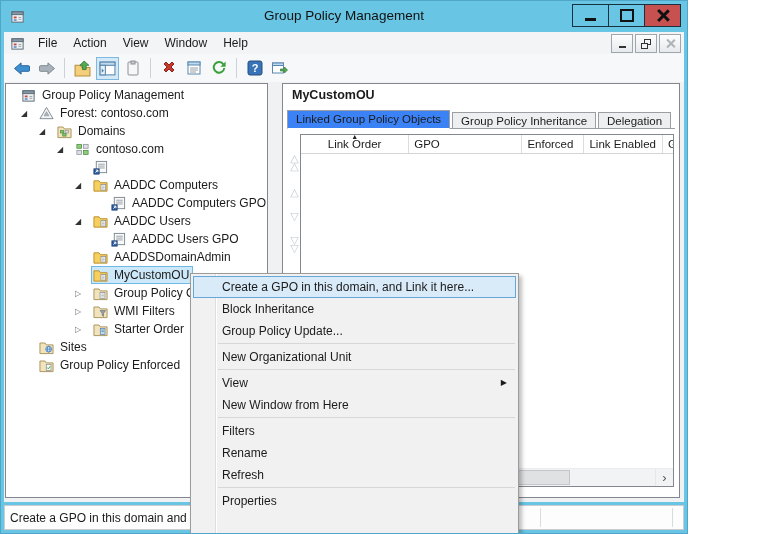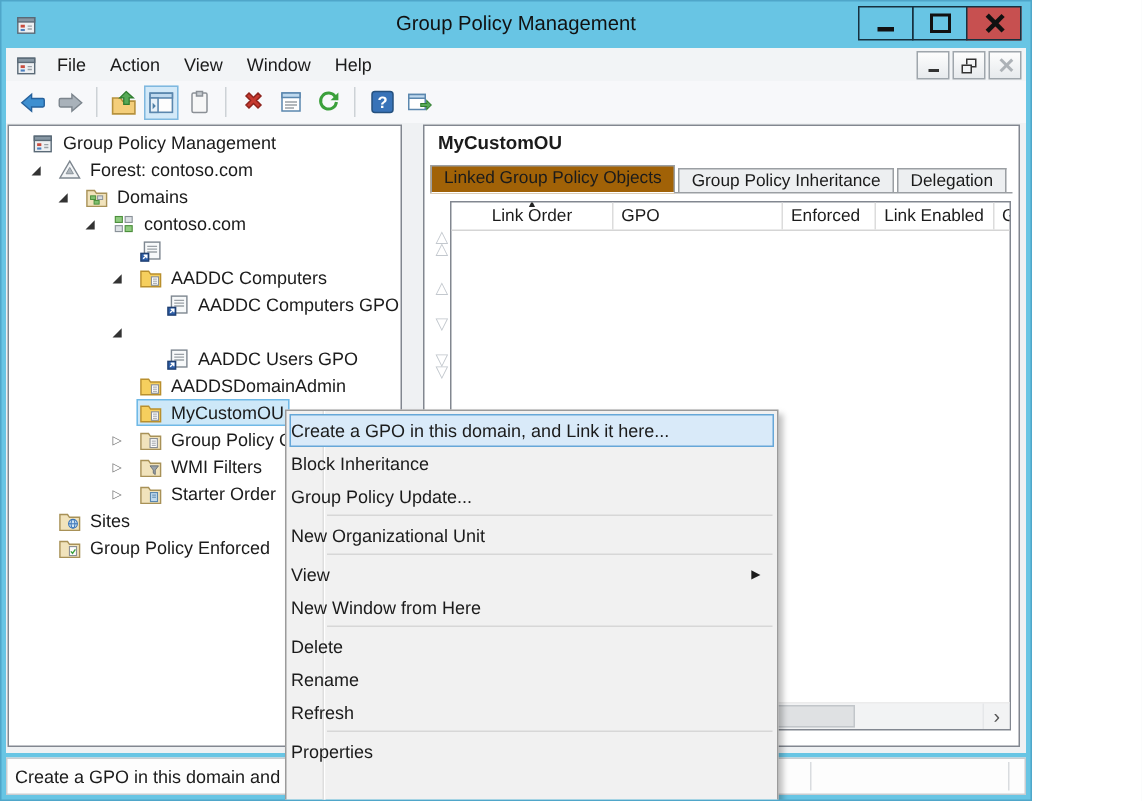--- a/index.html
+++ b/index.html
@@ -44,42 +44,42 @@
   .texp.collapsed{color:#707070;}
   .ticon{width:15px;height:15px;flex:none;margin-right:4px;}
   .selwrap{display:flex;align-items:center;border:1px solid transparent;padding:0 1px;height:16px;}
   .selwrap.selected{background:#CDE8F8;border-color:#70B9E6;}
   .tlabel{padding:0 2px;}
   
   .rpanel{position:absolute;left:278px;right:4px;top:1px;bottom:4px;background:#fff;border:1px solid #828790;box-sizing:border-box;}
   .rtitle{position:absolute;left:9px;top:4px;font-weight:bold;font-size:12.5px;}
   .tabstrip{position:absolute;left:4px;right:4px;top:24px;height:20px;border-bottom:1px solid #9B9FA3;display:flex;align-items:flex-end;}
   .tab{border:1px solid #9B9FA3;border-bottom:none;padding:2px 8px 1px 8px;background:#EDEFF1;font-size:11.5px;margin-right:2px;white-space:nowrap;}
-  .tab.active{background:#a16207;position:relative;z-index:2;margin-bottom:-1px;padding-bottom:3px;border-bottom:1px solid #fff;}
+  .tab.active{background:#3b82f6;position:relative;z-index:2;margin-bottom:-1px;padding-bottom:3px;border-bottom:1px solid #fff;}
   .reorder{position:absolute;left:4px;top:66px;width:15px;color:#C3C8CE;}
   .rbtn{position:absolute;left:0;width:15px;text-align:center;font-size:11px;line-height:8px;}
   .gtable{position:absolute;left:17px;right:5px;top:50px;bottom:10px;border:1px solid #828790;display:flex;flex-direction:column;box-sizing:border-box;background:#fff;}
   .ghead{display:flex;height:18px;border-bottom:1px solid #D5D5D5;flex:none;font-size:11.5px;}
   .gcol{border-right:1px solid #DCDCDC;padding:3px 5px 0 5px;position:relative;box-sizing:border-box;white-space:nowrap;overflow:hidden;}
   .gcol.center{text-align:center;}
   .gcol.last{flex:1;border-right:none;}
   .sort{position:absolute;top:-2px;left:50%;transform:translateX(-50%);font-size:7px;color:#222;}
   .gbody{flex:1;}
   .hscroll{height:17px;flex:none;border-top:1px solid #ECECEC;background:#F2F3F4;position:relative;}
   .hthumb{position:absolute;left:1px;top:1px;bottom:1px;width:268px;background:#DFE1E3;border:1px solid #C2C6CA;box-sizing:border-box;}
   .hbtn{position:absolute;right:0;top:0;bottom:0;width:17px;display:flex;align-items:center;justify-content:center;color:#555;font-size:13px;border-left:1px solid #E5E7E9;}
   
   .statusbar{position:absolute;left:3px;right:3px;bottom:3px;height:25px;background:#FDFDFD;border:1px solid #C9CDD1;box-sizing:border-box;text-align:center;}
   .sbtext{position:absolute;left:5px;top:5px;white-space:nowrap;}
   .sbdiv{position:absolute;top:2px;bottom:2px;width:1px;background:#D9DCDF;}
   
   .cmenu{position:absolute;left:189px;top:272px;width:327px;height:260px;background:#F1F1F1;border:1px solid #9B9B9B;
     box-shadow:3px 3px 4px rgba(0,0,0,.25);z-index:20;padding-top:2px;box-sizing:content-box;overflow:hidden;}
   .cgutter{position:absolute;left:24px;top:0;bottom:0;width:1px;background:#DEDEDE;border-right:1px solid #fff;}
-  .citem{position:relative;height:20px;line-height:20px;margin:0 2px 0 2px;border:1px solid transparent;white-space:nowrap;}
+  .citem{position:relative;height:20px;line-height:20px;padding-left:28px;margin:0 2px 0 2px;border:1px solid transparent;white-space:nowrap;}
   .citem.hl{background:#D9EAF9;border-color:#66A7D8;}
   .csep{height:1px;background:#D7D7D7;margin:1px 3px 2px 27px;}
   .csub{position:absolute;right:8px;top:0;font-size:8px;}
 </style>
 </head>
 <body>
 
 <div class="window">
 
   <div class="titlebar">
@@ -289,20 +289,30 @@
                 <line x1="5.5" y1="8.5" x2="12.5" y2="8.5" stroke="#9AA0A6"></line>
                 <rect x="1" y="9.5" width="5.5" height="5.5" fill="#2F5FA8" stroke="#1E3F72"></rect>
                 <path d="M2.6 13.4 L5.2 10.8 M5.2 13 v-2.2 h-2.2" stroke="#fff" fill="none"></path>
               </svg></span>
             <span class="tlabel">AADDC Computers GPO</span>
           </span>
         </div>
         <div class="trow">
           <span class="tspacer" style="width: 67px;"></span>
           <span class="texp">◢</span>
+          <span class="selwrap">
+            <span class="ticon"><svg width="15" height="15" viewBox="0 0 16 16">
+                <path d="M1 3 h5.5 l1.4 2 H15 v9 H1 Z" fill="#F6CF5E" stroke="#B98F2D"></path>
+                <rect x="8.5" y="7" width="5" height="6" fill="#FDFDFD" stroke="#8A8F96" stroke-width="0.8"></rect>
+                <line x1="9.6" y1="8.6" x2="12.4" y2="8.6" stroke="#9AA0A6" stroke-width="0.7"></line>
+                <line x1="9.6" y1="10.1" x2="12.4" y2="10.1" stroke="#9AA0A6" stroke-width="0.7"></line>
+                <line x1="9.6" y1="11.6" x2="12.4" y2="11.6" stroke="#9AA0A6" stroke-width="0.7"></line>
+              </svg></span>
+            <span class="tlabel">AADDC Users</span>
+          </span>
         </div>
         <div class="trow">
           <span class="tspacer" style="width: 85px;"></span>
           <span class="texp"></span>
           <span class="selwrap">
             <span class="ticon"><svg width="15" height="15" viewBox="0 0 16 16">
                 <rect x="3.5" y="1.5" width="11" height="12" fill="#F7F9FA" stroke="#7E8790"></rect>
                 <line x1="5.5" y1="4.5" x2="12.5" y2="4.5" stroke="#9AA0A6"></line>
                 <line x1="5.5" y1="6.5" x2="12.5" y2="6.5" stroke="#9AA0A6"></line>
                 <line x1="5.5" y1="8.5" x2="12.5" y2="8.5" stroke="#9AA0A6"></line>
@@ -446,20 +456,20 @@
     <div id="cmenu-items">
         <div class="citem hl"><span>Create a GPO in this domain, and Link it here...</span></div>
         <div class="citem"><span>Block Inheritance</span></div>
         <div class="citem"><span>Group Policy Update...</span></div>
         <div class="csep"></div>
         <div class="citem"><span>New Organizational Unit</span></div>
         <div class="csep"></div>
         <div class="citem"><span>View</span><span class="csub">▶</span></div>
         <div class="citem"><span>New Window from Here</span></div>
         <div class="csep"></div>
-        <div class="citem"><span>Delete</span></div>
+        <div class="citem"><span>Filters</span></div>
         <div class="citem"><span>Rename</span></div>
         <div class="citem"><span>Refresh</span></div>
         <div class="csep"></div>
         <div class="citem"><span>Properties</span></div>
       </div>
   </div>
 </div>
 
 </body></html>

